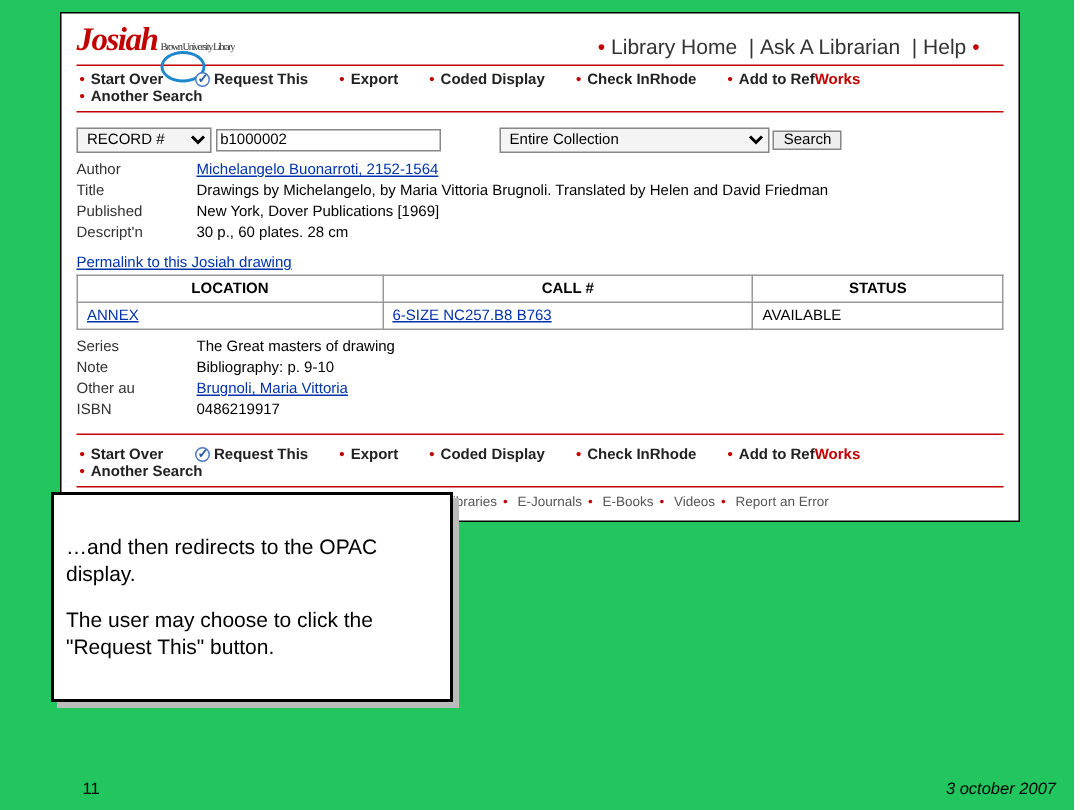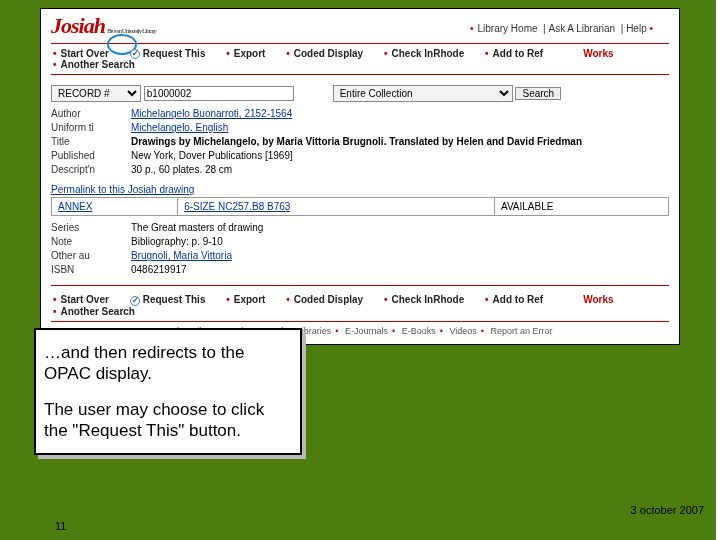--- a/index.html
+++ b/index.html
@@ -6,21 +6,21 @@
   body {
     margin: 0;
     font-family: Arial, Helvetica, sans-serif;
     font-size: 10px;
     background: #fff;
   }
   .slide {
     width: 716px;
     height: 540px;
     position: relative;
-    background: #4d7c0f;
+    background: #22c55e;
   }
   .opac {
     position: absolute;
     left: 40px;
     top: 8px;
     width: 640px;
     border: 1px solid #000;
     background: #fff;
   }
   .opac-inner { padding: 4px 10px 8px 10px; }
@@ -30,21 +30,21 @@
     font-weight: bold;
     font-size: 22px;
     color: #c30000;
     letter-spacing: -1px;
   }
   .logo-sub { font-size: 7px; color: #333; font-style: normal; font-weight: normal; margin-left: 2px; }
   .top-right {
     position: absolute;
     right: 12px;
     top: 10px;
-    font-size: 10px;
+    font-size: 14px;
     color: #333;
     text-align: right;
   }
   .top-right a { color: #333; text-decoration: none; }
   .top-right .row2 { margin-top: 2px; }
   .nav {
     border-top: 1px solid #c30000;
     border-bottom: 1px solid #c30000;
     margin-top: 4px;
     padding: 4px 2px;
@@ -78,46 +78,46 @@
     padding: 1px 2px;
     vertical-align: middle;
     font-family: Arial;
   }
   input[type=text] { background:#fff; }
   button.search { background:#eee; padding:0 6px; cursor:pointer; }
   .field-row { display:flex; margin-bottom:3px; }
   .field-label { width: 80px; color:#333; font-size:10px; }
   .field-val { font-size:10px; }
   .link { color:#0033aa; text-decoration:underline; cursor:pointer; }
-  .bold { font-weight: bold; }
+  .bold { font-weight: normal; }
   .permalink { color:#0033aa; text-decoration:underline; font-size:10px; margin:6px 0 2px 0; display:inline-block;}
   table.holdings { width:100%; border-collapse:collapse; font-size:10px;}
   table.holdings th, table.holdings td { border:1px solid #999; padding:3px 6px; text-align:left;}
   table.holdings th { font-weight:bold; text-align:center; }
   .footer-sep { border-top:1px solid #c30000; margin:10px 0 4px 0; }
   .footer-links { font-size:9px; color:#555; text-align:center; margin-top:4px;}
   .footer-links .dot { color:#c30000; margin:0 4px; }
   .callout {
     position:absolute;
     left: 34px;
     top: 328px;
     width: 268px;
     background:#fff;
     border:2px solid #000;
-    padding:12px 8px;
+    padding:26px 8px;
     box-shadow: 4px 4px 0 #bbb;
-    font-size:17px;
+    font-size:14px;
     line-height:1.25;
     color:#000;
   }
   .callout p { margin:0 0 14px 0;}
   .callout p:last-child { margin-bottom:0;}
   .slide-num { position:absolute; left:8px; bottom:8px; font-size:11px; color:#000;margin-left:47px;}
-  .slide-date { position:absolute; right:12px; bottom:24px; font-size:11px; color:#000;}
-  .ref-red { color:#c30000; font-weight:bold;padding-left:40px;}
+  .slide-date { position:absolute; right:12px; bottom:8px; font-size:11px; color:#000;font-style:italic;}
+  .ref-red { color:#c30000; font-weight:bold;}
 </style>
 </head>
 <body>
 
 <div class="slide">
   <div class="opac">
     <div class="opac-inner">
 
       <div style="position:relative;">
         <span class="logo">
@@ -154,41 +154,42 @@
         </select>
         <button class="search">Search</button>
       </div>
 
       <div>
         <div class="field-row">
             <div class="field-label">Author</div>
             <div class="field-val link">Michelangelo Buonarroti, 2152-1564</div>
           </div>
         <div class="field-row">
-            <div class="field-label">Uniform ti</div>
-            <div class="field-val link">Michelangelo. English</div>
-          </div>
-        <div class="field-row">
             <div class="field-label">Title</div>
             <div class="field-val bold">Drawings by Michelangelo, by Maria Vittoria Brugnoli. Translated by Helen and David Friedman</div>
           </div>
         <div class="field-row">
             <div class="field-label">Published</div>
             <div class="field-val">New York, Dover Publications [1969]</div>
           </div>
         <div class="field-row">
             <div class="field-label">Descript'n</div>
             <div class="field-val">30 p., 60 plates. 28 cm</div>
           </div>
       </div>
 
       <a class="permalink">Permalink to this Josiah drawing</a>
 
       <table class="holdings">
         <tbody>
+            <tr>
+          <th style="width:33%;">LOCATION</th>
+          <th style="width:40%;">CALL #</th>
+          <th>STATUS</th>
+        </tr>
         <tr>
           <td><span class="link">ANNEX</span></td>
           <td><span class="link">6-SIZE NC257.B8 B763</span></td>
           <td>AVAILABLE</td>
         </tr>
       </tbody>
         </table>
 
       <div style="height:6px;"></div>
       <div>

